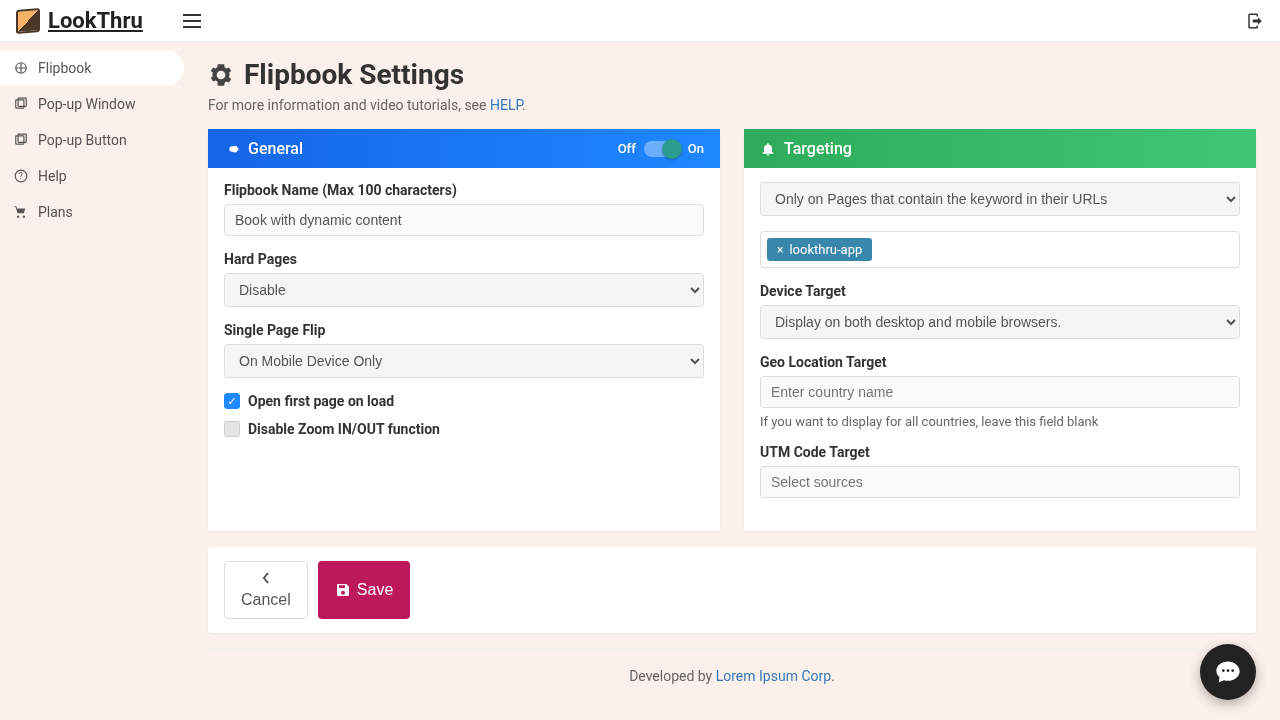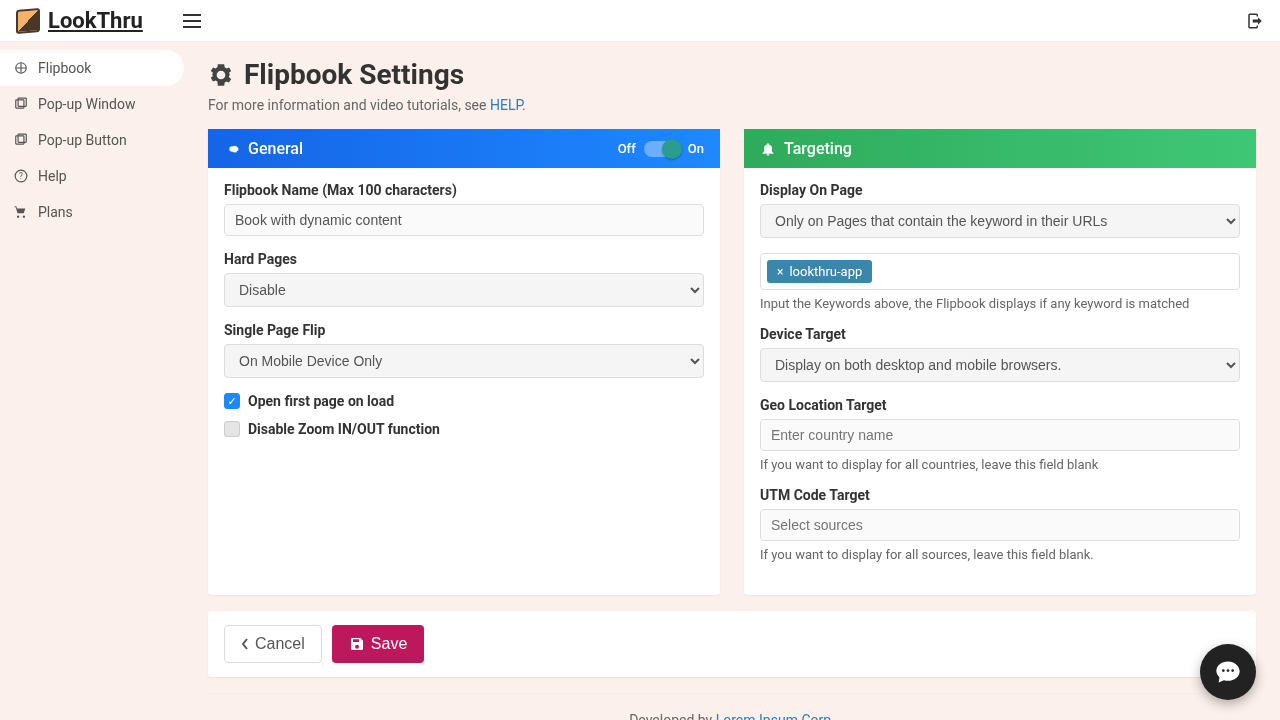--- a/index.html
+++ b/index.html
@@ -37,21 +37,21 @@
 .checkbox-row { display: flex; align-items: center; gap: 8px; margin-bottom: 12px; }
 .chk { width: 16px; height: 16px; border-radius: 3px; border: 1px solid #ccc; background: #e4e4e4; display: inline-flex; align-items: center; justify-content: center; cursor: pointer; }
 .chk.checked { background: #1e88ff; border-color: #1e88ff; color: #fff; font-size: 11px; }
 .chk-label { font-weight: 700; color: #333; }
 .tag-input { border: 1px solid #ddd; border-radius: 4px; padding: 6px; min-height: 36px; }
 .tag { display: inline-flex; align-items: center; gap: 6px; background: #3a87ad; color: #fff; padding: 4px 10px; border-radius: 3px; font-size: 13px; }
 .tag-x { cursor: pointer; font-size: 12px; }
 .help-text { color: #666; font-size: 13px; margin-top: 6px; }
 .actions-card { background: #fff; border-radius: 3px; padding: 14px 16px; display: flex; gap: 10px; box-shadow: 0 1px 2px rgba(0,0,0,0.06); }
 .btn { border-radius: 4px; padding: 9px 16px; font-size: 16px; cursor: pointer; border: 1px solid transparent; display: inline-flex; align-items: center; gap: 6px; }
-.btn-default { background: #fff; border-color: #ddd; color: #555; }
+.btn-default { background: #fff; border-color: #ddd; color: #555; flex-direction: column; }
 .btn-success { background: #be185d; color: #fff; }
 .footer { text-align: center; color: #666; padding: 18px 0 40px; border-top: 1px solid #eee; margin-top: 16px; }
 .footer a { color: #337ab7; text-decoration: none; }
 .chat-fab { position: fixed; right: 24px; bottom: 20px; width: 56px; height: 56px; border-radius: 50%; background: #222; display: flex; align-items: center; justify-content: center; cursor: pointer; box-shadow: 0 4px 12px rgba(0,0,0,0.3); }
 .chat-fab svg { width: 28px; height: 28px; fill: #fff; }
 svg { display: block; }
 </style>
 </head>
 <body>
 
@@ -175,45 +175,42 @@
         <div class="card-header green">
           <div class="card-header-left">
             <svg width="16" height="16" viewBox="0 0 24 24" fill="#fff">
                 <path d="M12 22a2 2 0 002-2h-4a2 2 0 002 2zm6-6V11a6 6 0 00-5-5.9V4a1 1 0 10-2 0v1.1A6 6 0 006 11v5l-2 2v1h16v-1l-2-2z"></path>
               </svg>
             <span>Targeting</span>
           </div>
         </div>
         <div class="card-body">
           <div class="form-group">
-            <label class="form-label">Display On Page</label>
             <select class="form-control"><option>Only on Pages that contain the keyword in their URLs</option></select>
           </div>
           <div class="form-group">
             <div class="tag-input">
               <span class="tag">
                 <span class="tag-x">×</span>
                 <span>lookthru-app</span>
               </span>
             </div>
-            <div class="help-text">Input the Keywords above, the Flipbook displays if any keyword is matched</div>
           </div>
           <div class="form-group">
             <label class="form-label">Device Target</label>
             <select class="form-control"><option>Display on both desktop and mobile browsers.</option></select>
           </div>
           <div class="form-group">
             <label class="form-label">Geo Location Target</label>
             <input class="form-control" placeholder="Enter country name" style="">
             <div class="help-text">If you want to display for all countries, leave this field blank</div>
           </div>
           <div class="form-group">
             <label class="form-label">UTM Code Target</label>
             <input class="form-control" placeholder="Select sources" style="">
-            <div class="help-text">If you want to display for all sources, leave this field blank.</div>
           </div>
         </div>
       </div>
     </div>
 
     <div class="actions-card">
       <button class="btn btn-default">
         <svg width="8" height="14" viewBox="0 0 8 14" fill="none" stroke="#555" stroke-width="2">
             <path d="M6 2L2 7l4 5"></path>
           </svg>

